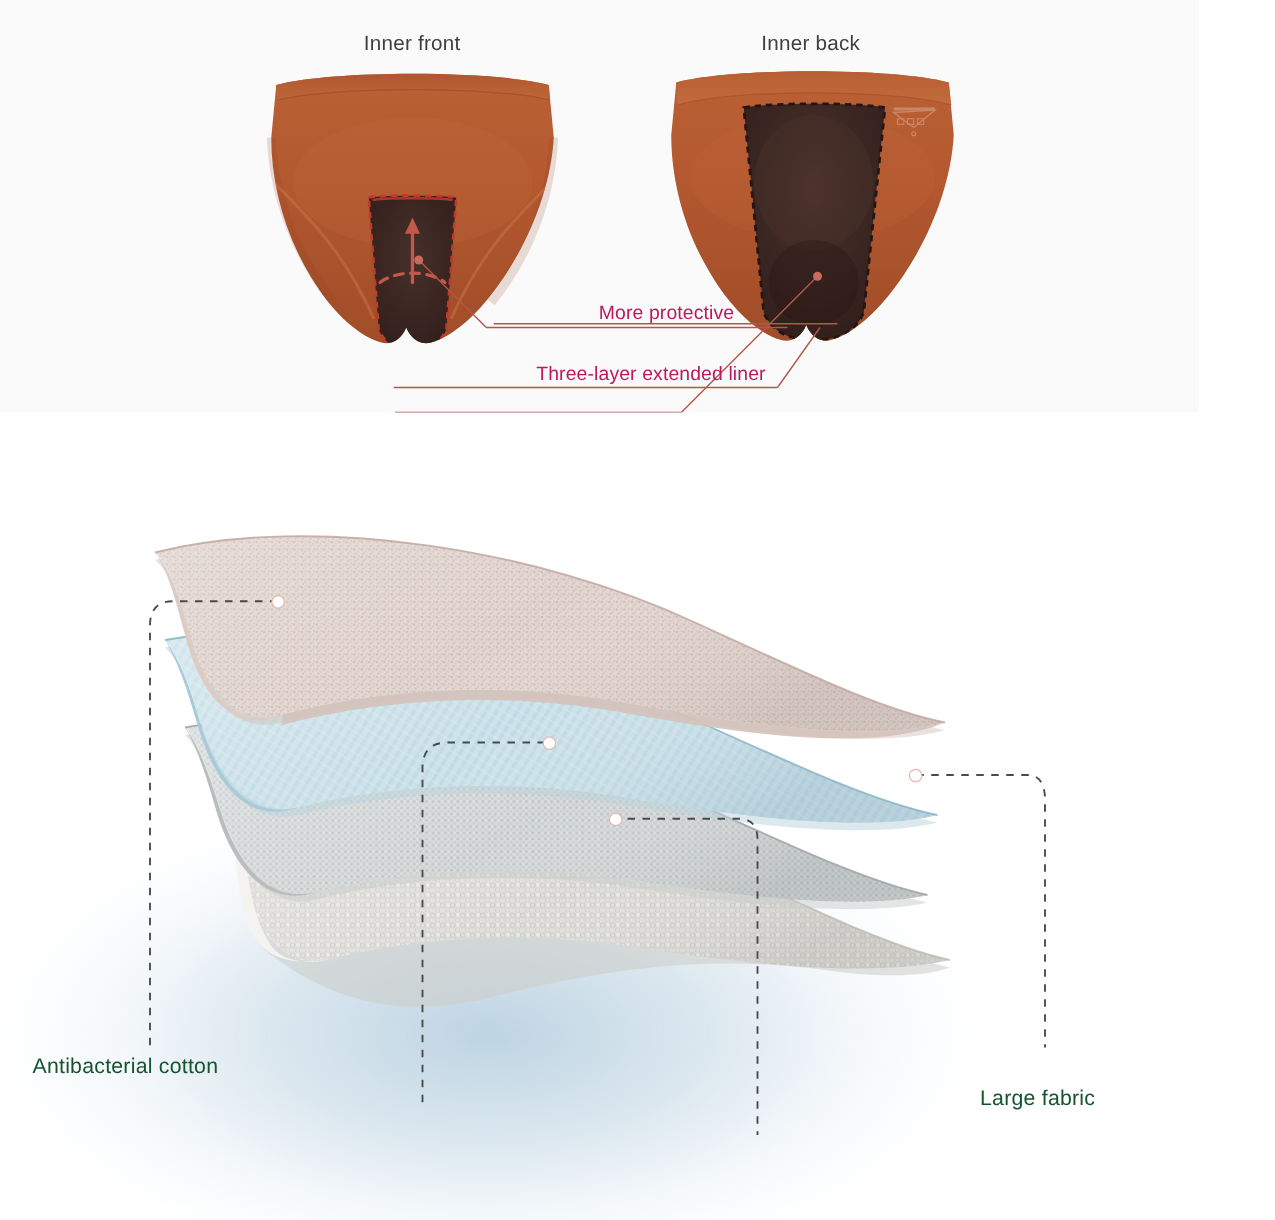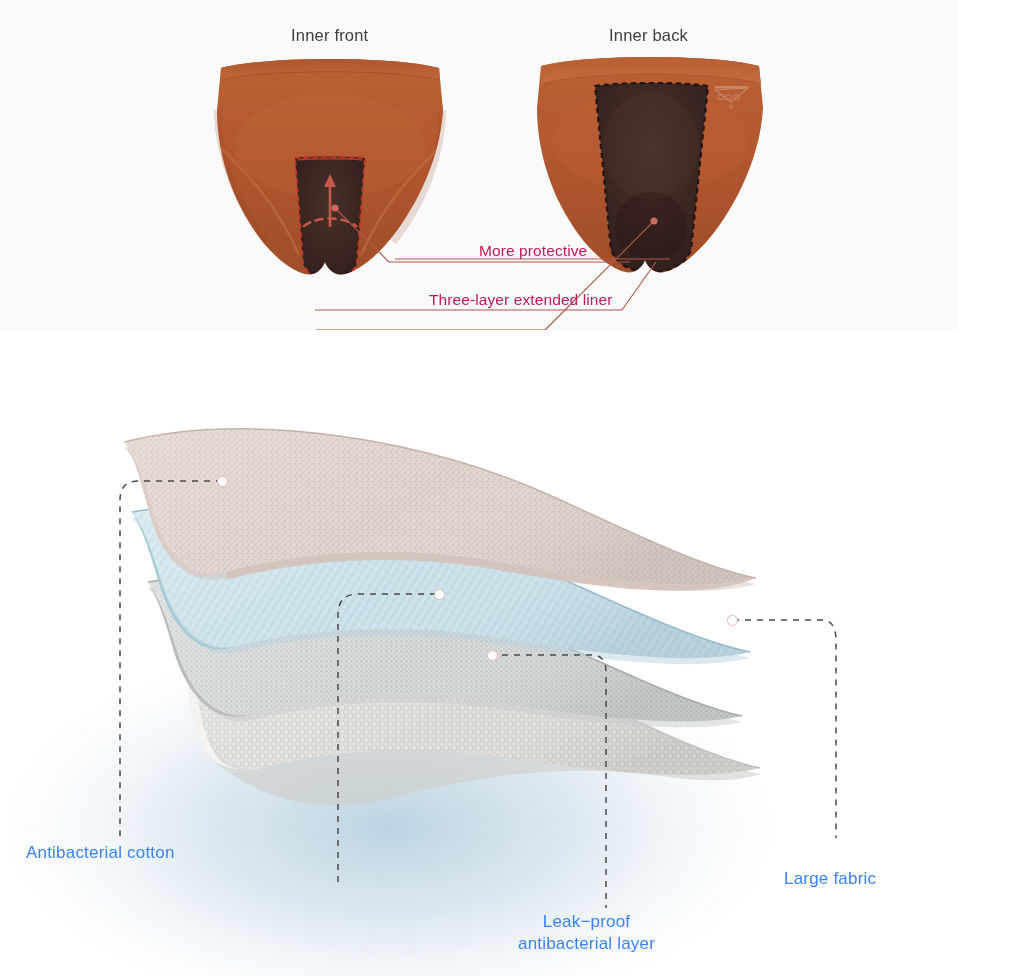--- a/index.html
+++ b/index.html
@@ -71,21 +71,21 @@
                 rgba(173,201,219,.42) 38%,
                 rgba(205,223,235,.20) 62%,
                 rgba(255,255,255,0) 82%);
     filter: blur(2px);
     pointer-events: none;
   }
 
   .layer-label {
     position: absolute;
     font-size: 17px;
-    color: #3b82f6;
+    color: #14532d;
     line-height: 1.32;
     white-space: pre;
     letter-spacing: .2px;
   }
   #label-cotton   { left: 26px;  top: 842px; }
   #label-absorb   { left: 259px; top: 890px; text-align: center; }
   #label-leak     { left: 518px; top: 911px; text-align: center; }
   #label-main     { left: 784px; top: 868px; }
 
   .dot {
@@ -393,17 +393,16 @@
 
     <div class="dot" style="left:217px; top:146px;"></div>
     <div class="dot" style="left:434px; top:259px;"></div>
     <div class="dot" style="left:487px; top:320px;"></div>
     <div class="dot" style="left:727px; top:285px;"></div>
   </div>
 
   <div class="layer-label" id="label-cotton">Antibacterial cotton</div>
 
 
-  <div class="layer-label" id="label-leak"><span>Leak−proof</span><br><span>antibacterial layer</span></div>
 
   <div class="layer-label" id="label-main">Large fabric</div>
 
 </div>
 
 </body></html>

